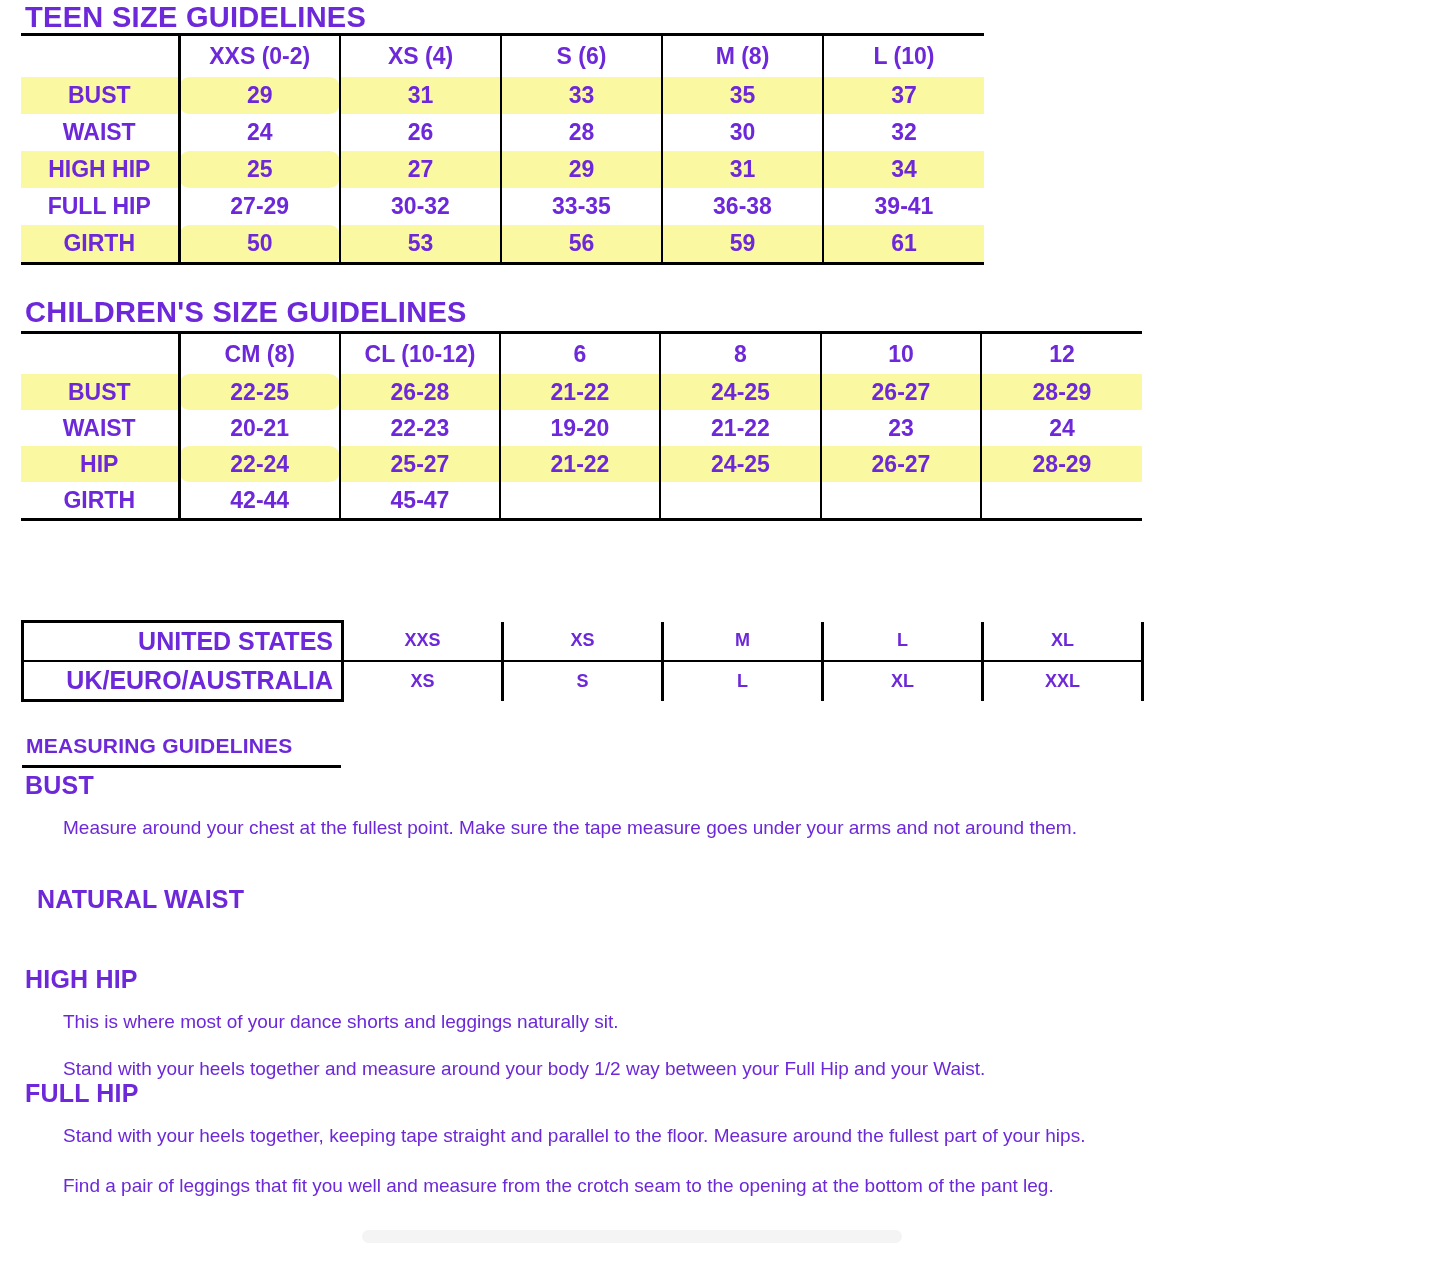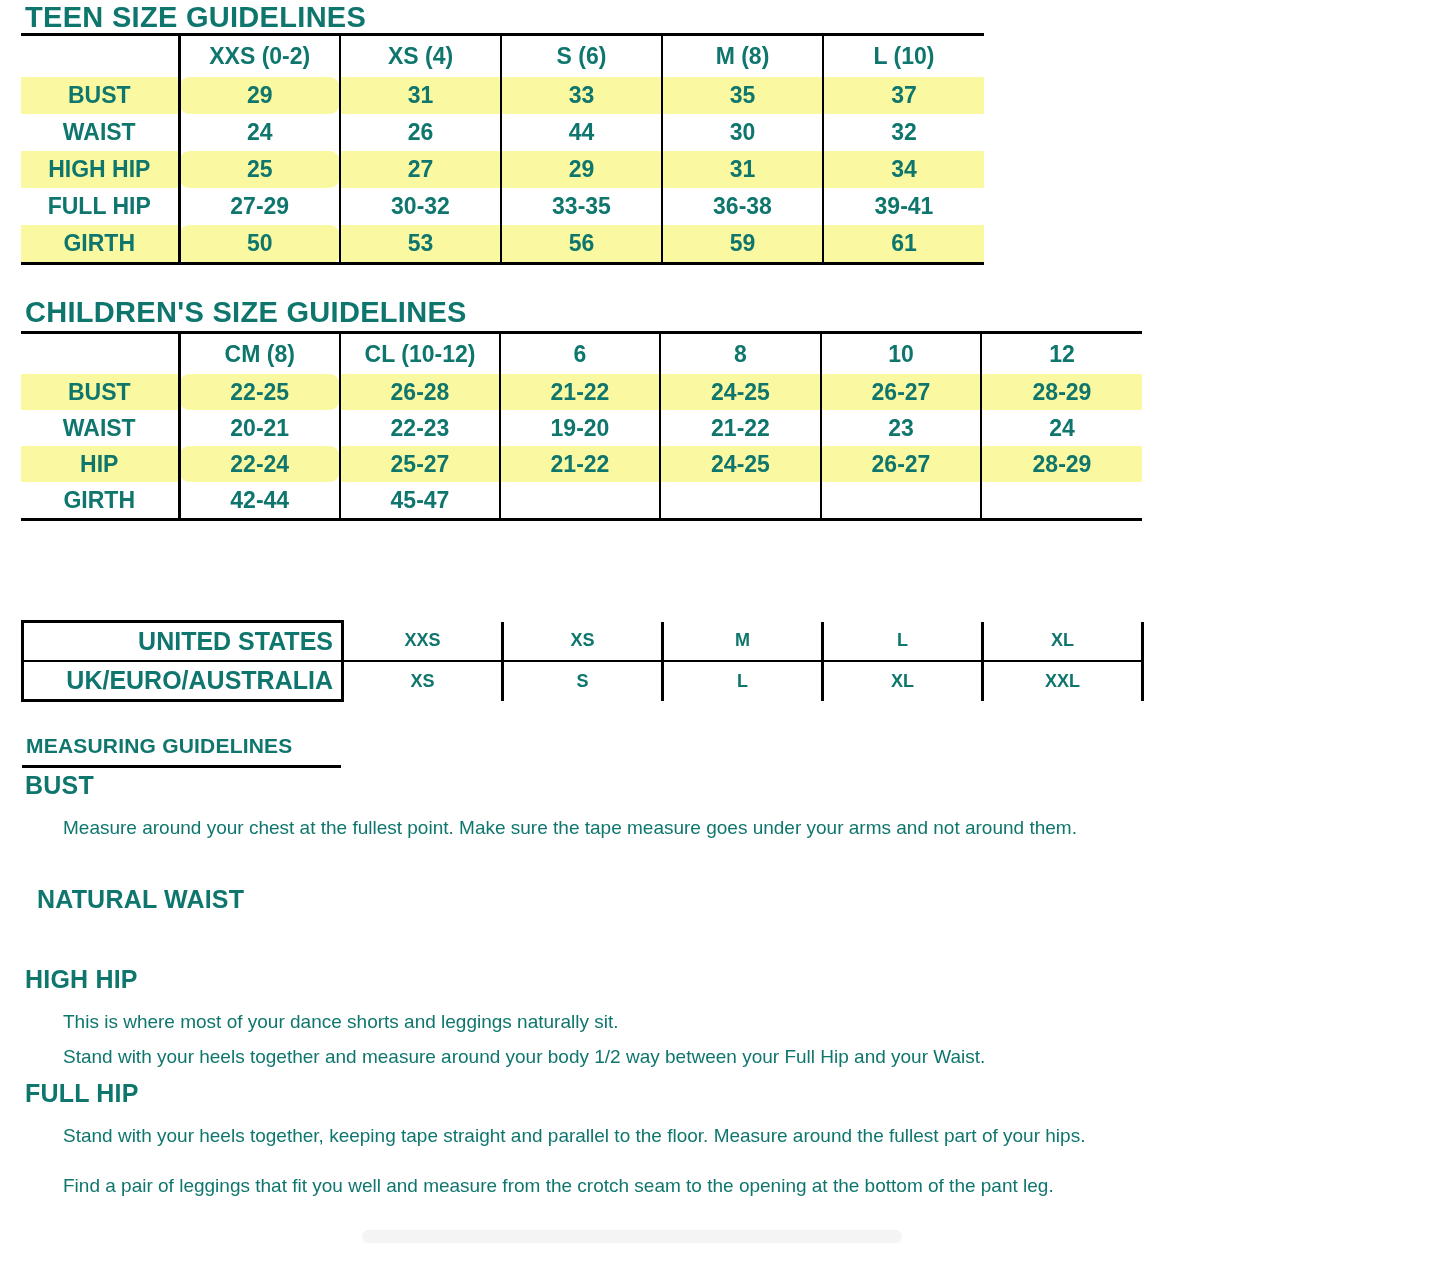--- a/index.html
+++ b/index.html
@@ -1,18 +1,18 @@
 <!DOCTYPE html>
 <html><head>
 <meta charset="utf-8">
 <style>
   html,body{margin:0;padding:0;background:#ffffff;}
   .page{
     position:relative;width:1445px;height:1270px;background:#ffffff;
-    font-family:"Liberation Sans",sans-serif;color:#0f766e;overflow:hidden;
+    font-family:"Liberation Sans",sans-serif;color:#6d28d9;overflow:hidden;
   }
   .title{position:absolute;left:25px;font-size:29px;font-weight:bold;letter-spacing:.3px;white-space:nowrap;}
   .t1{top:1px;}
   .t2{top:296px;}
 
   table{border-collapse:collapse;table-layout:fixed;position:absolute;left:21px;}
   .sizes{border-top:3px solid #000;border-bottom:3px solid #000;}
   .sizes th,.sizes td{
     text-align:center;vertical-align:middle;font-weight:bold;font-size:23px;padding:0;
     overflow:hidden;white-space:nowrap;
@@ -87,21 +87,21 @@
       <td>29</td>
       <td>31</td>
       <td>33</td>
       <td>35</td>
       <td>37</td>
     </tr>
     <tr>
       <td>WAIST</td>
       <td>24</td>
       <td>26</td>
-      <td>44</td>
+      <td>28</td>
       <td>30</td>
       <td>32</td>
     </tr>
     <tr class="hl">
       <td>HIGH HIP</td>
       <td>25</td>
       <td>27</td>
       <td>29</td>
       <td>31</td>
       <td>34</td>
@@ -222,21 +222,21 @@
     <p class="sec-p">Measure around your chest at the fullest point. Make sure the tape measure goes under your arms and not around them.</p>
   </div>
 
   <div class="section s-waist">
     <div class="sec-h">NATURAL WAIST</div>
   </div>
 
   <div class="section s-highhip">
     <div class="sec-h">HIGH HIP</div>
     <p class="sec-p">This is where most of your dance shorts and leggings naturally sit.</p>
-    <p class="sec-p" style="margin-top:0">Stand with your heels together and measure around your body 1/2 way between your Full Hip and your Waist.</p>
+    <p class="sec-p" style="margin-top:12px">Stand with your heels together and measure around your body 1/2 way between your Full Hip and your Waist.</p>
   </div>
 
   <div class="section s-fullhip">
     <div class="sec-h">FULL HIP</div>
     <p class="sec-p">Stand with your heels together, keeping tape straight and parallel to the floor. Measure around the fullest part of your hips.</p>
   </div>
 
   <div class="section s-inseam">
     <p class="sec-p">Find a pair of leggings that fit you well and measure from the crotch seam to the opening at the bottom of the pant leg.</p>
   </div>

